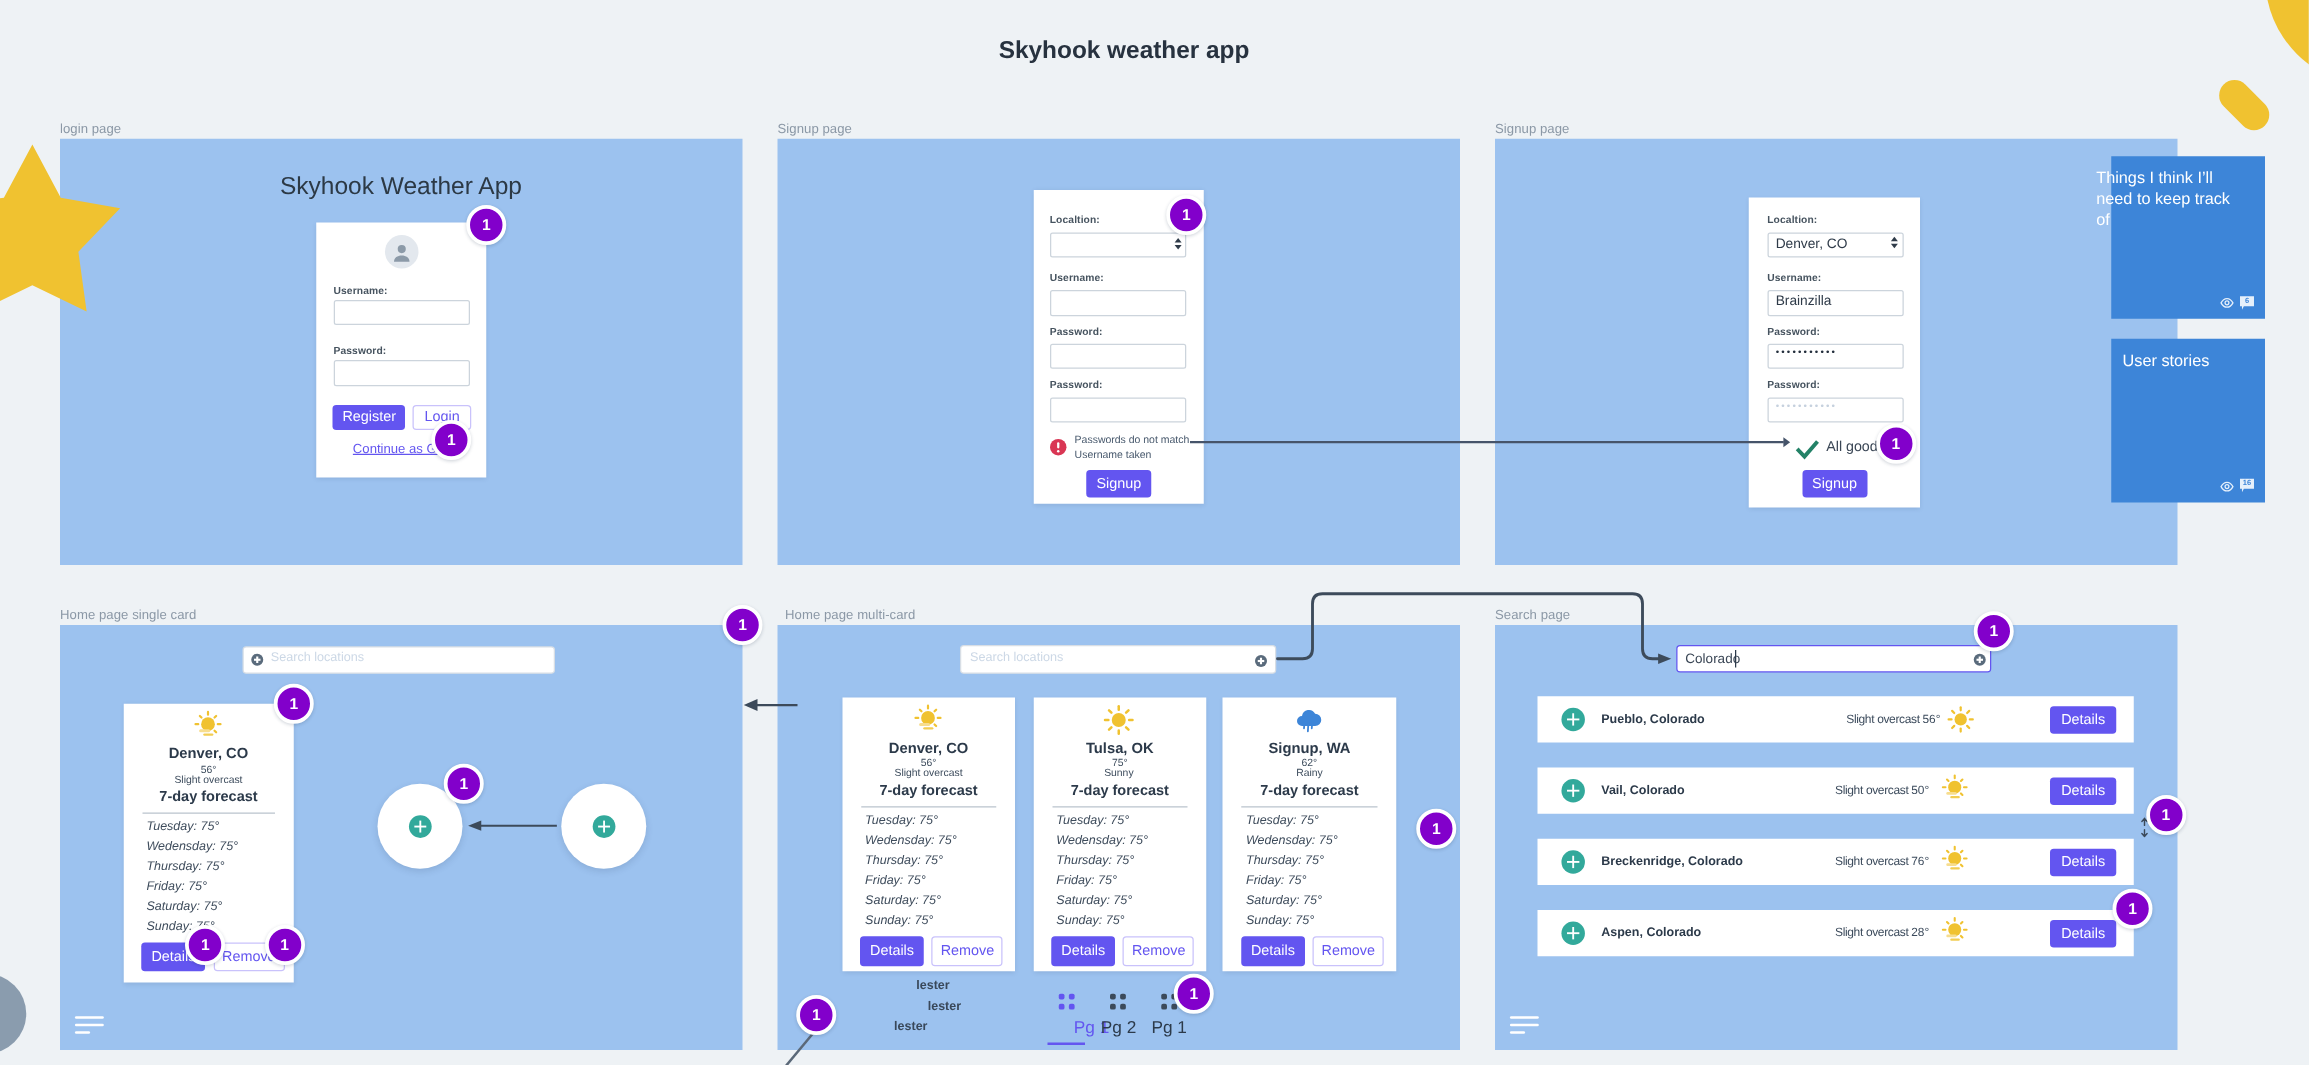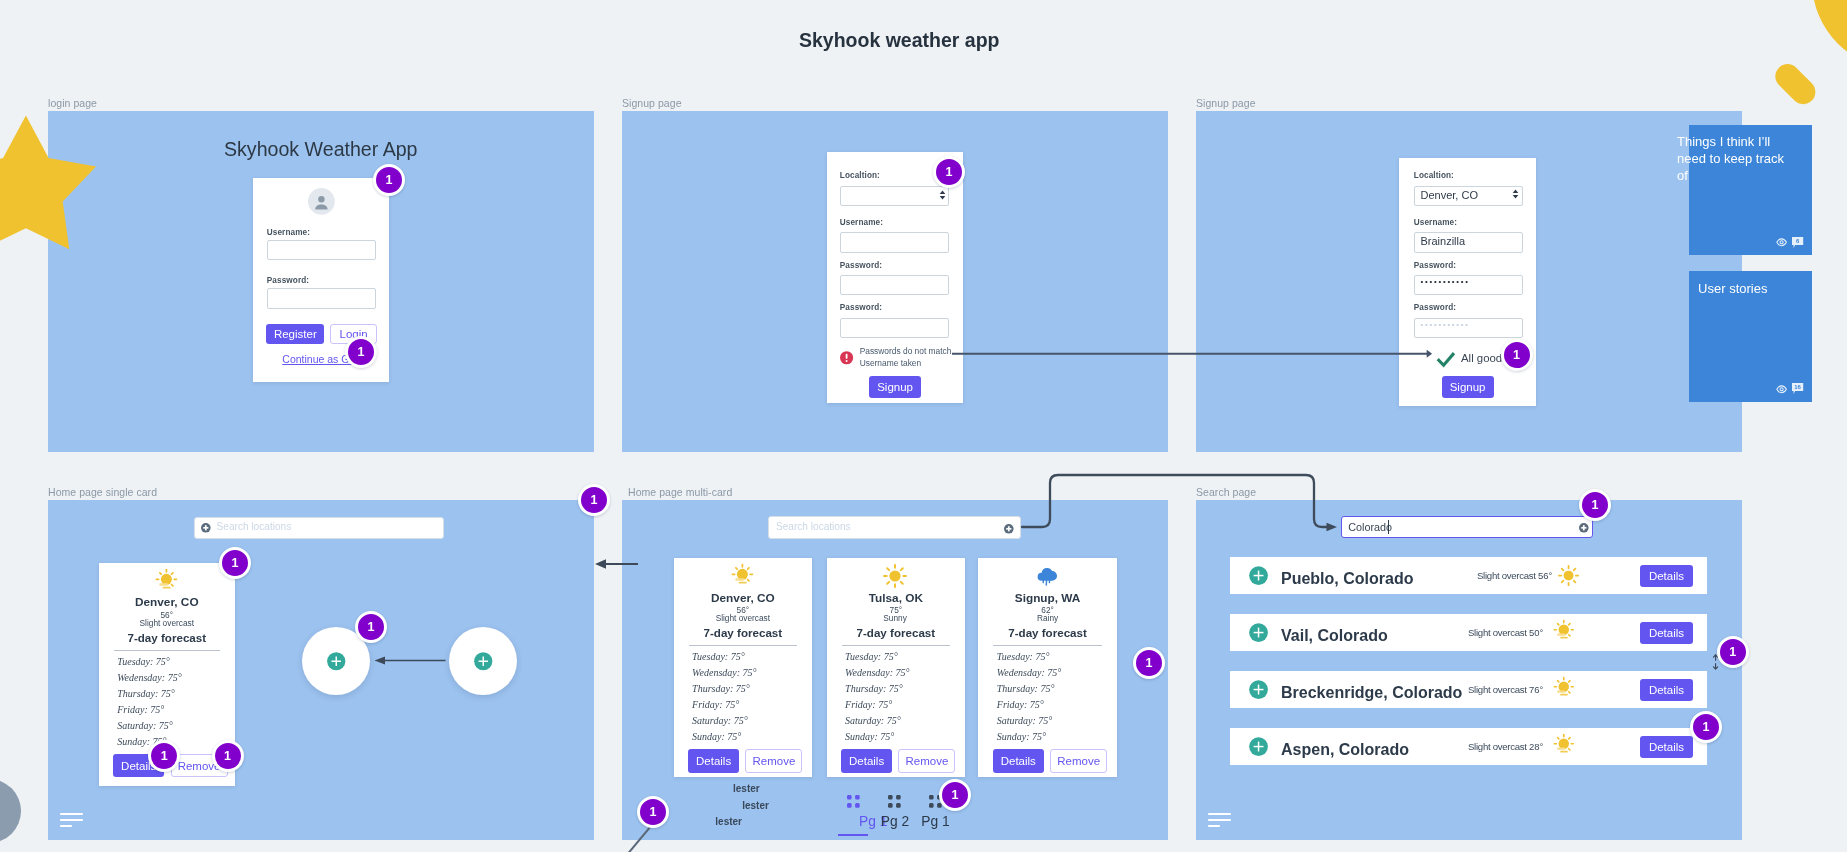--- a/index.html
+++ b/index.html
@@ -25,26 +25,26 @@
 .link-guest{position:absolute;font-size:10.5px;color:#6355f0;text-decoration:underline;white-space:nowrap;}
 .badge{position:absolute;width:26px;height:26px;border-radius:50%;background:#8200cb;color:#fff;
        font-size:12.5px;font-weight:bold;display:flex;align-items:center;justify-content:center;
        border:3px solid #fff;box-sizing:content-box;box-shadow:0 1px 3px rgba(20,40,70,.20);z-index:40;}
 .note{position:absolute;background:#3d85d8;}
 .note-text{position:absolute;font-size:13px;line-height:17px;color:#fff;}
 .wc-city{position:absolute;font-size:11.8px;font-weight:bold;color:#2c3a4a;text-align:center;white-space:nowrap;}
 .wc-sm{position:absolute;font-size:8.3px;color:#3c4b5c;text-align:center;white-space:nowrap;}
 .wc-fc{position:absolute;font-size:11.6px;font-weight:bold;color:#2c3a4a;text-align:center;white-space:nowrap;}
 .wc-rule{position:absolute;height:1px;background:#bac3cd;}
-.wc-day{position:absolute;font-size:10px;font-style:italic;color:#3d4b5b;white-space:nowrap;font-family:Liberation Serif, serif;}
+.wc-day{position:absolute;font-size:10px;font-style:italic;color:#3d4b5b;white-space:nowrap;}
 .searchbox{position:absolute;background:#fff;border:1px solid #d8dee5;border-radius:3px;box-sizing:border-box;}
 .search-ph{position:absolute;font-size:10.1px;color:#ccd8e6;white-space:nowrap;}
 .search-val{position:absolute;font-size:10.8px;color:#3a4655;white-space:nowrap;}
 .srow{position:absolute;background:#fff;}
-.srow-city{position:absolute;font-size:16px;font-weight:bold;color:#2c3a4a;white-space:nowrap;}
+.srow-city{position:absolute;font-size:10px;font-weight:bold;color:#2c3a4a;white-space:nowrap;}
 .srow-cond{position:absolute;font-size:9.6px;color:#3c4b5c;white-space:nowrap;letter-spacing:-.28px;}
 .srow-temp{position:absolute;font-size:9.5px;color:#3c4b5c;white-space:nowrap;}
 .pg-label{position:absolute;font-size:13.8px;color:#2c3a4a;white-space:nowrap;}
 .pg-active{color:#6355f0;margin-left:20px;}
 .pg-underline{position:absolute;height:2px;background:#6355f0;}
 .cursor-label{position:absolute;font-size:10px;font-weight:bold;color:#39485a;white-space:nowrap;}
 .err-txt{position:absolute;font-size:8.4px;color:#47586c;white-space:nowrap;line-height:11.3px;}
 .ok-txt{position:absolute;font-size:11.4px;color:#3a4655;white-space:nowrap;}
 </style>
 </head>

